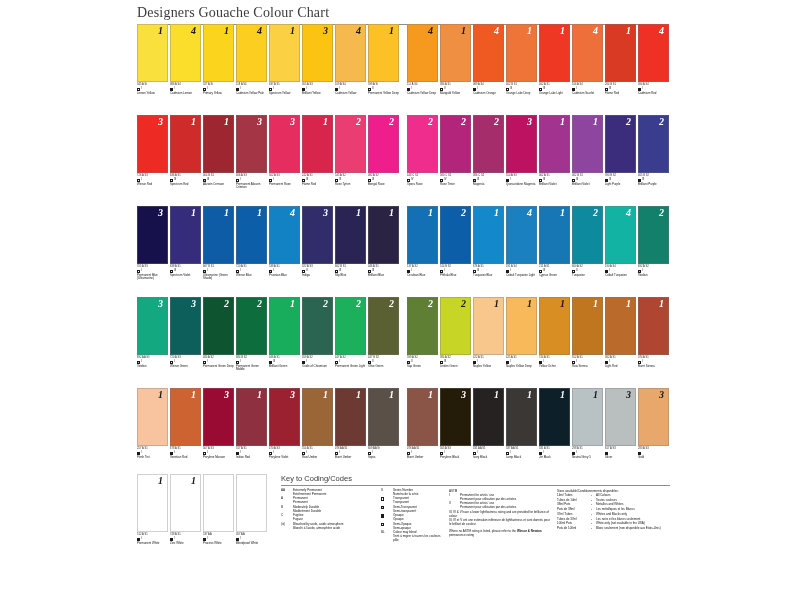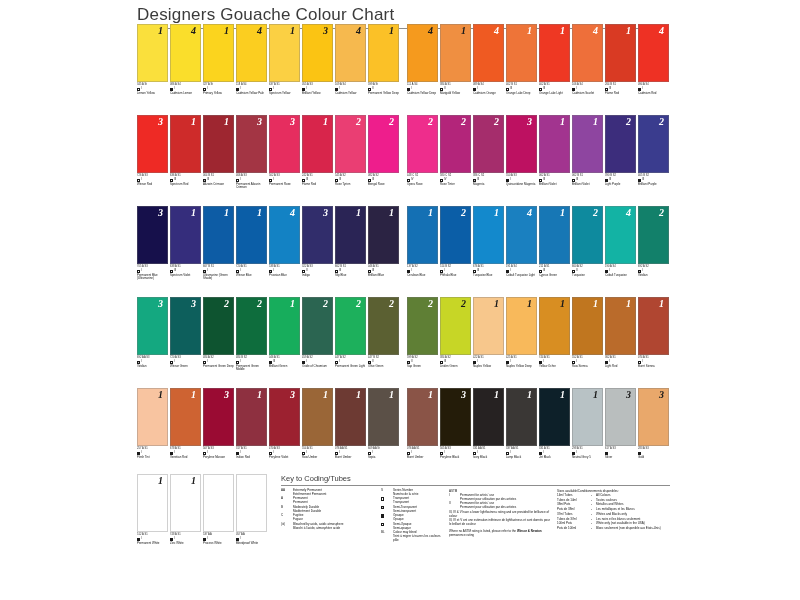--- a/index.html
+++ b/index.html
@@ -20,24 +20,25 @@
   }
 
   
   .title-block {
     position: absolute;
     left: 137px;
     top: 5px;
     width: 519px;
   }
   .chart-title {
-    font-size: 17px;
+    font-size: 14px;
     color: #3b3b3b;
     letter-spacing: 0.2px;
     padding-bottom: 3px;
+    font-family: Liberation Serif, serif;
   }
   .title-rule {
     height: 1px;
     background: #8d8d8d;
     width: 100%;
   }
 
   
   .grid {
     position: absolute;
@@ -1332,21 +1333,21 @@
             <div class="opac-line">
               <span class="opac-box opaque"></span>
               <span class="astm">I</span>
             </div>
             <div class="cname">Bleedproof White</div>
           </div>
         </div>
       </div>
 
     <div class="key-panel">
-      <div class="key-title">Key to Coding/Tubes</div>
+      <div class="key-title">Key to Coding/Codes</div>
       <div class="key-rule"></div>
       <div class="key-cols">
         <div class="key-col c1" id="key-col-permanence">
             <div class="kv-row">
               <div class="kv-sym">AA</div>
               <div class="kv-txt">
                 <span class="kv-en">Extremely Permanent</span>
                 <span class="kv-fr">Extrêmement Permanent</span>
               </div>
             </div>

